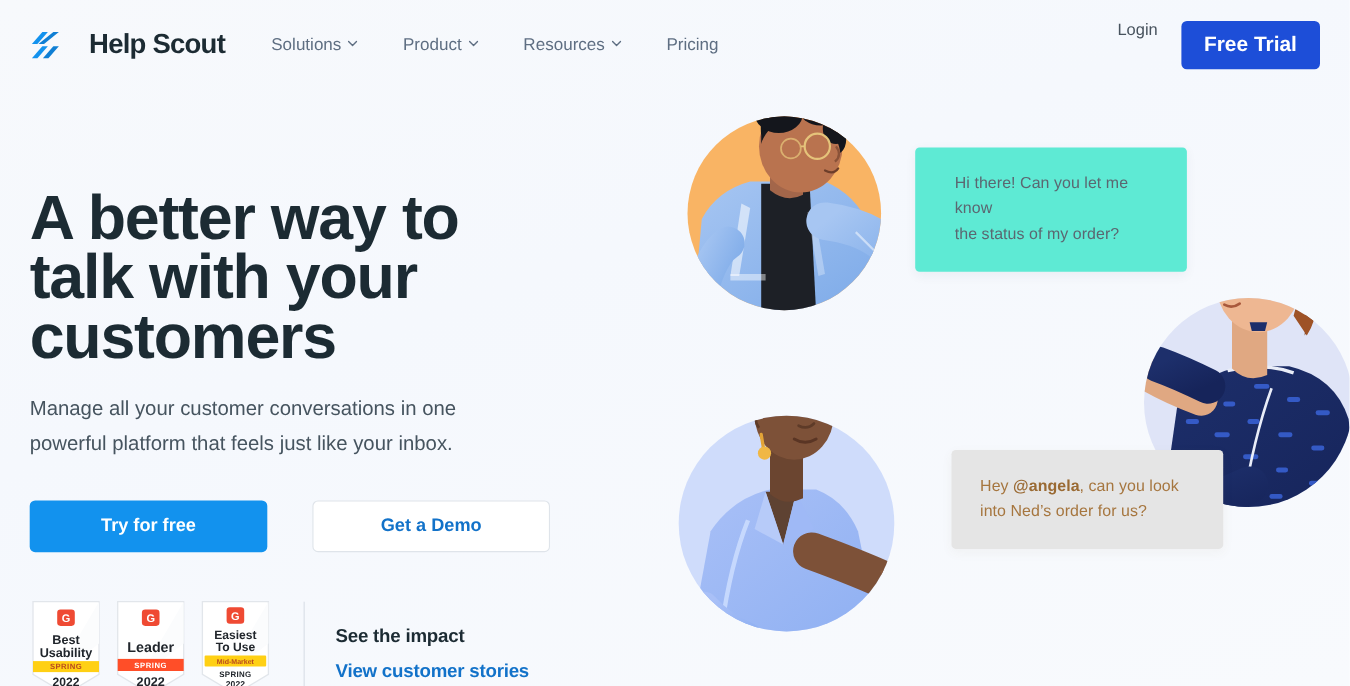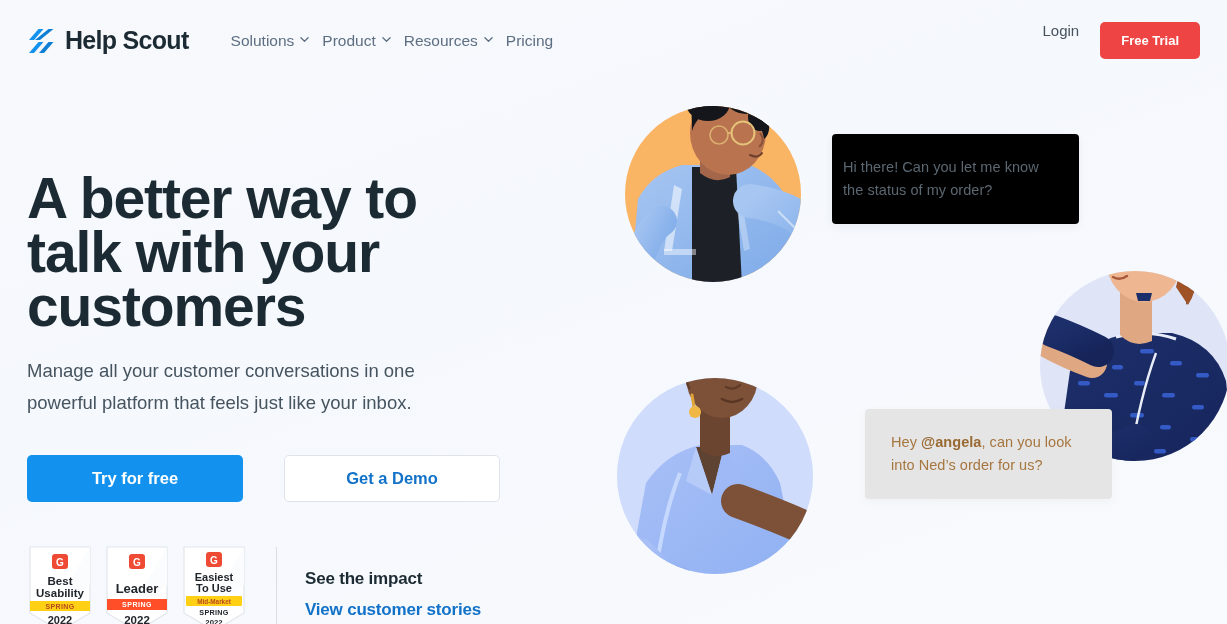--- a/index.html
+++ b/index.html
@@ -20,40 +20,40 @@
   .nav {
     height: 81px;
     display: flex;
     align-items: center;
     padding: 0 27px 0 27px;
     box-sizing: border-box;
   }
   .brand {
     display: flex;
     align-items: center;
-    gap: 8px;
+    gap: 24px;
     margin-right: 42px;
     cursor: pointer;
   }
   .brand-mark {
     width: 30px;
     height: 26px;
     display: block;
   }
   .brand-name {
     font-size: 25px;
     font-weight: bold;
     letter-spacing: -0.7px;
     color: #1c2b33;
     white-space: nowrap;
   }
   .nav-links {
     display: flex;
     align-items: flex-start;
-    gap: 13px;
+    gap: 41px;
   }
   .nav-link {
     font-size: 15.5px;
     color: #5e6e82;
     display: flex;
     align-items: center;
     gap: 6px;
     cursor: pointer;
     white-space: nowrap;
   }
@@ -71,23 +71,23 @@
     align-items: flex-start;
     gap: 21px;
   }
   .login-link {
     font-size: 15px;
     color: #48535e;
     cursor: pointer;
     white-space: nowrap;
   }
   .free-trial-btn {
-    background: #ef4444;
+    background: #1d4ed8;
     color: #ffffff;
-    font-size: 13px;
+    font-size: 19px;
     font-weight: bold;
     border: none;
     border-radius: 5px;
     padding: 11px 21px;
     cursor: pointer;
     font-family: "Liberation Sans", sans-serif;
     white-space: nowrap;
   }
 
   
@@ -208,22 +208,22 @@
 
   .bubble {
     position: absolute;
     border-radius: 4px;
     box-sizing: border-box;
     font-size: 14.5px;
     line-height: 23px;
     letter-spacing: 0.05px;
   }
   .bubble-1 {
-    left: 232px; top: 53px; width: 247px; padding: 22px 11px;
-    background: #000000;
+    left: 232px; top: 53px; width: 247px; padding: 22px 36px;
+    background: #5eead4;
     color: #5b6771;
     box-shadow: 0 3px 10px rgba(40,60,90,0.055);
   }
   .bubble-2 {
     left: 200px; top: 193px; width: 247px; padding: 22px 26px 22px 30px;
     background: #ffffff;
     color: #5b6771;
     border-left: 5px solid #a9b3bd;
     box-shadow: 0 3px 10px rgba(40,60,90,0.055);
   }

